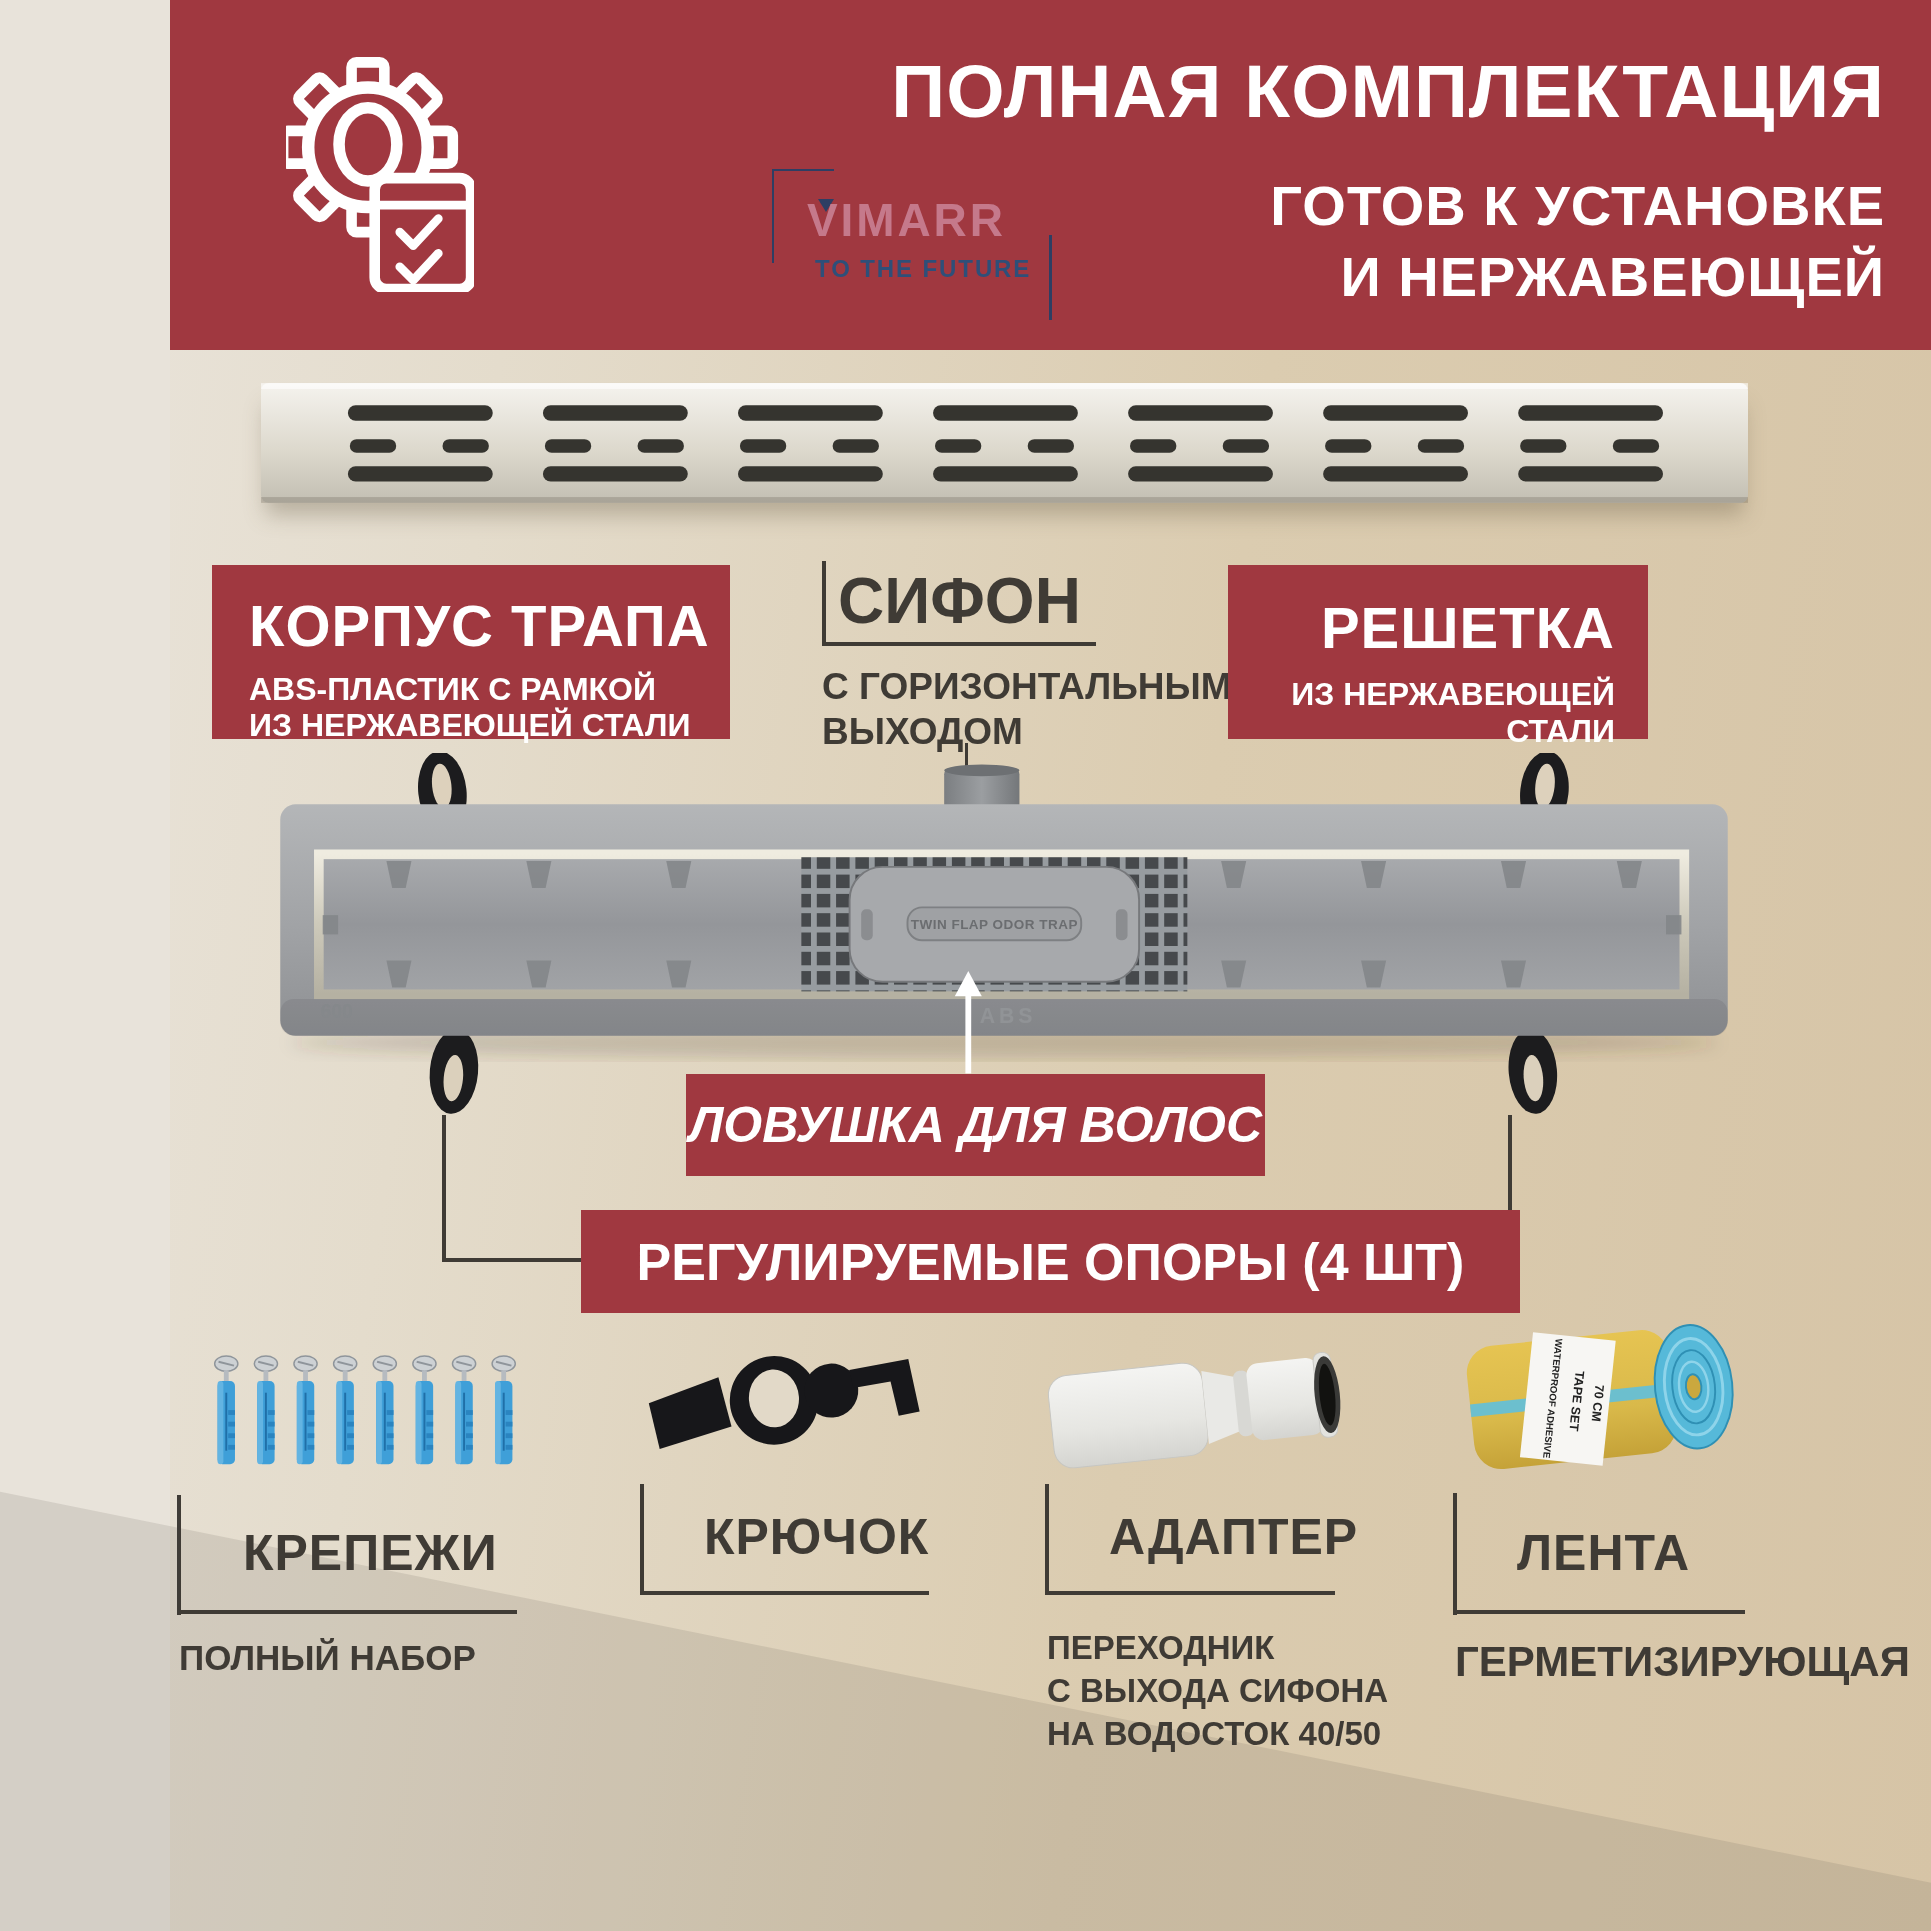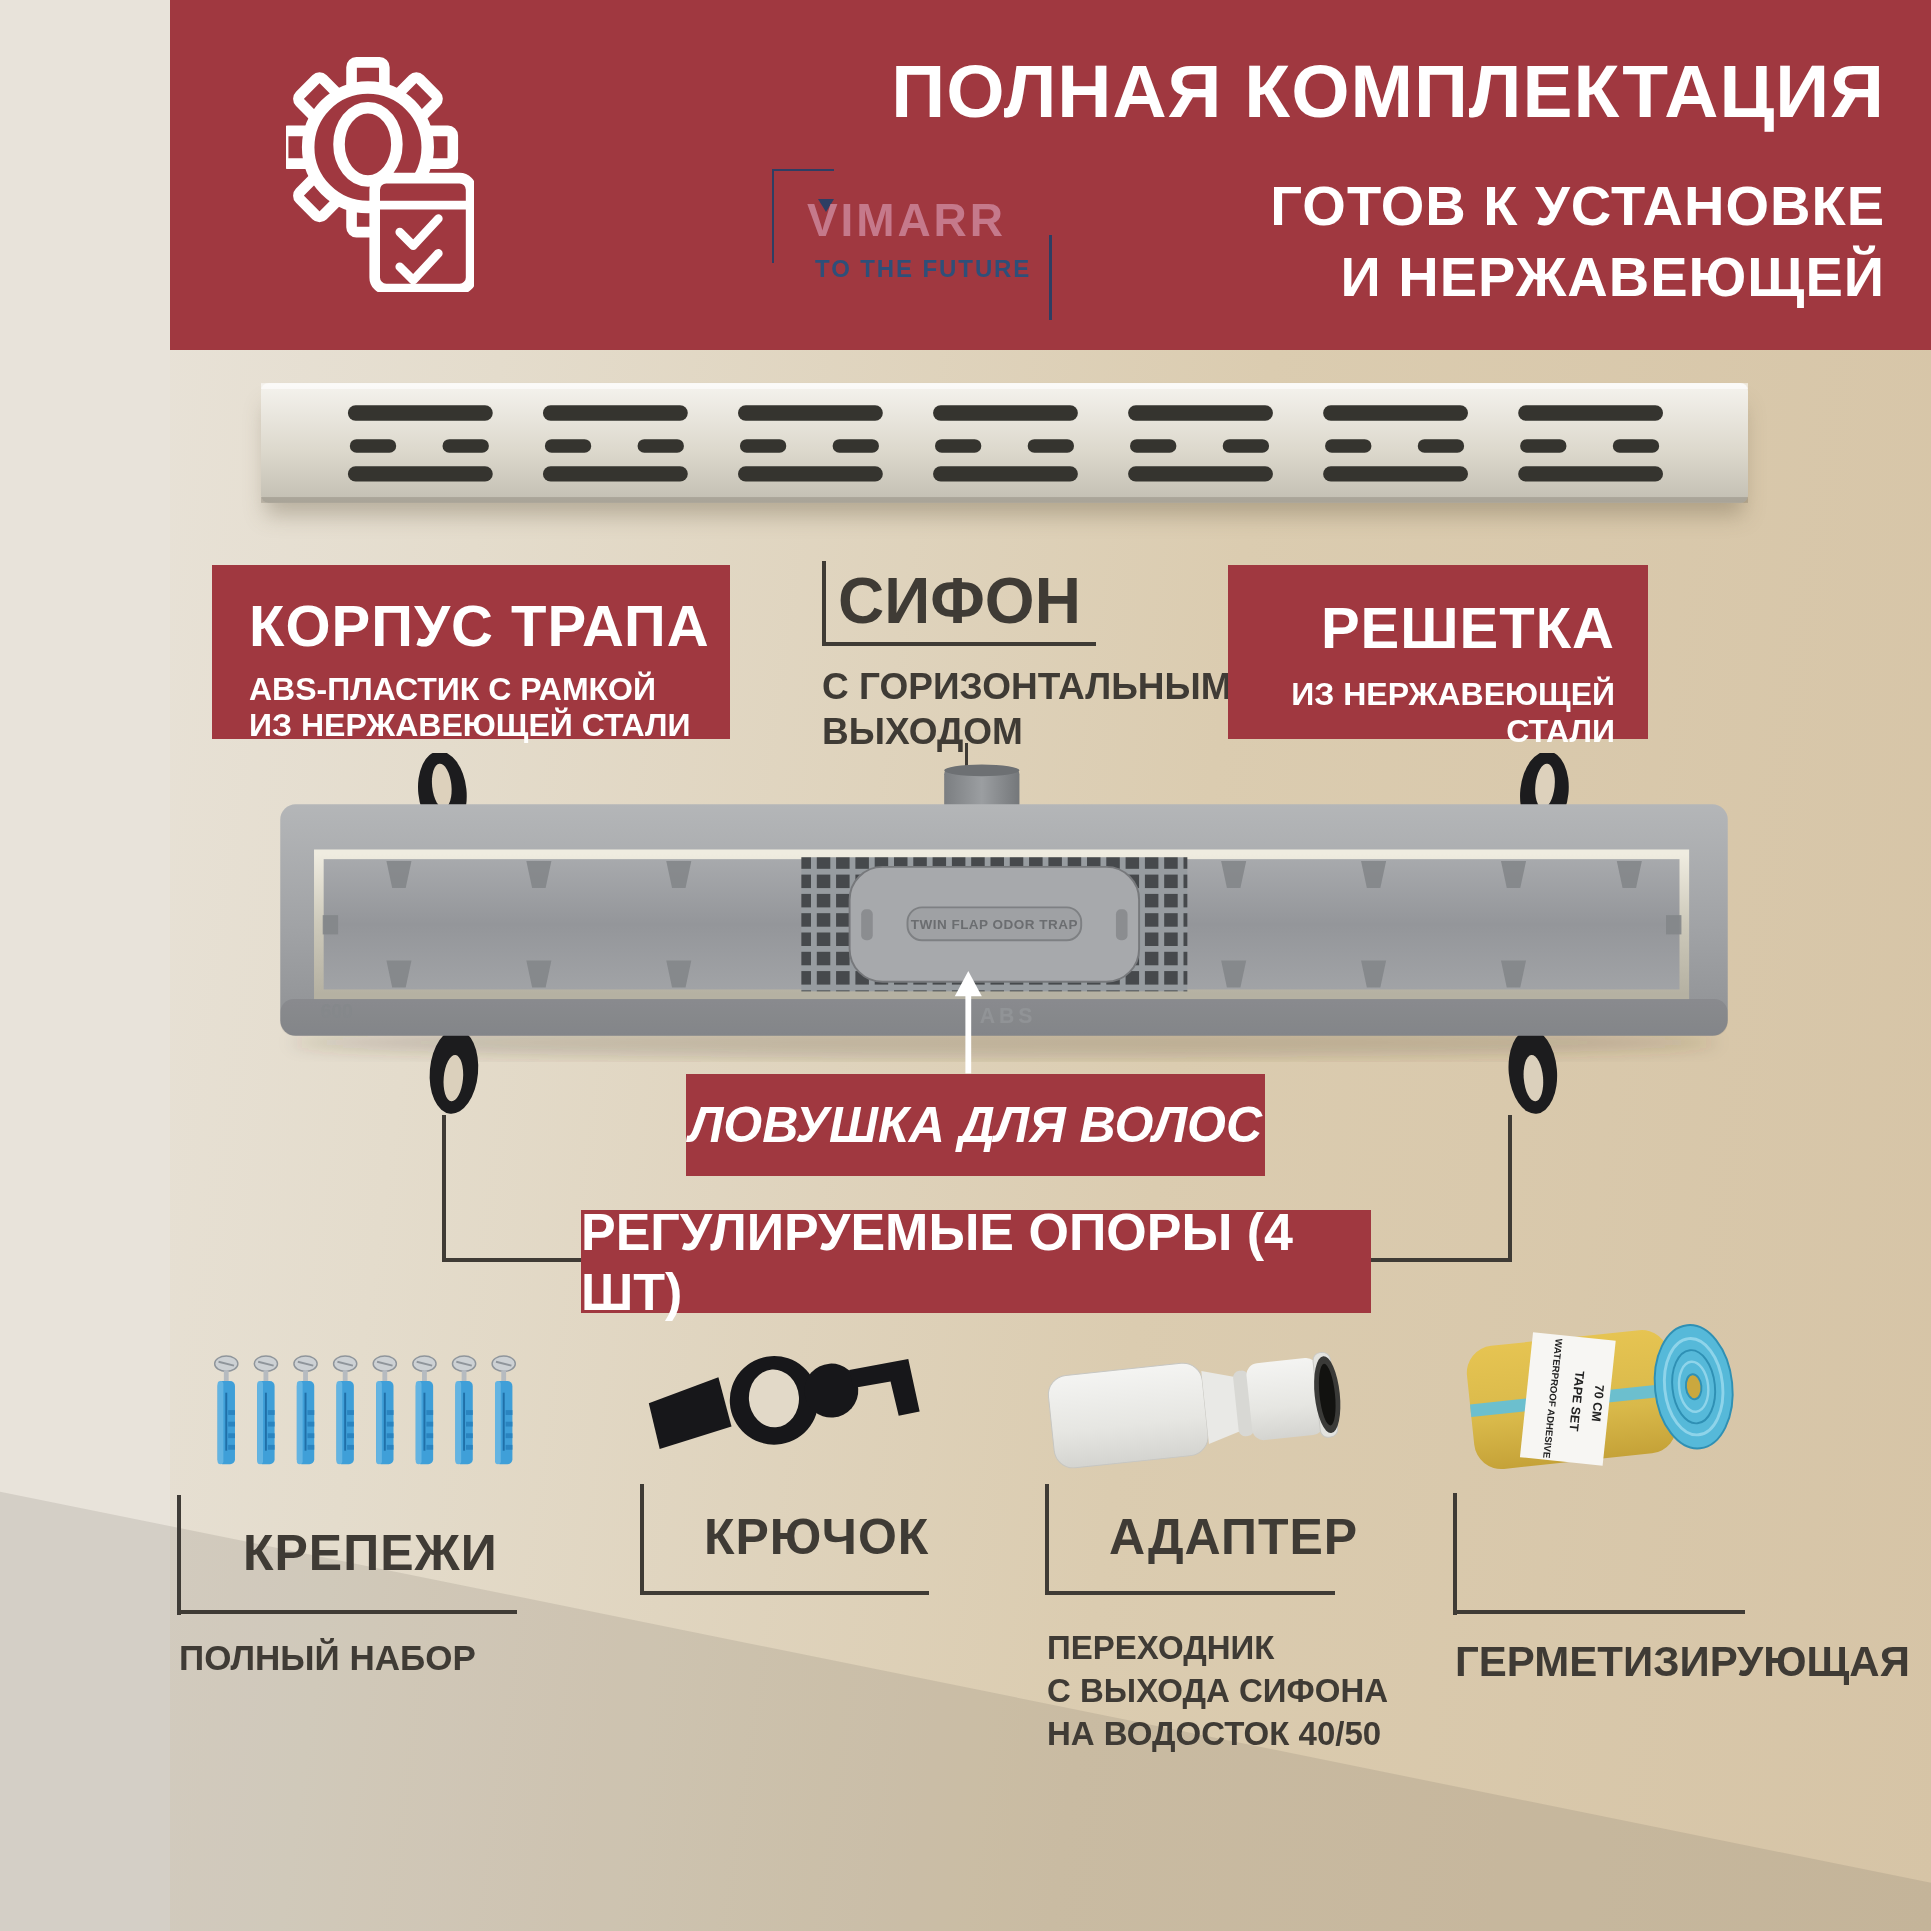--- a/index.html
+++ b/index.html
@@ -35,21 +35,21 @@
   .blk-grate{left:1228px;top:565px;width:420px;height:174px;text-align:right;
     padding:29px 33px 0 0;box-sizing:border-box;}
   .blk-grate .t{font-size:58px;letter-spacing:1px;}
   .blk-grate .s{font-size:32px;margin-top:15.4px;}
   .dk{color:#3f3b35;}
   .line{background:#3f3b35;}
   .siphon-title{left:838px;top:564px;font-size:64px;}
   .siphon-sub{left:822px;top:664px;font-size:37px;line-height:45px;}
   .hair-block{left:686px;top:1074px;width:579px;height:102px;display:flex;
     align-items:center;justify-content:center;font-size:50px;font-style:italic;}
-  .sup-block{left:581px;top:1210px;width:790px;height:103px;display:flex;
+  .sup-block{left:581px;top:1210px;width:939px;height:103px;display:flex;
     align-items:center;justify-content:center;font-size:52px;}
   .item-title{font-size:50px;color:#3f3b35;letter-spacing:1px;margin-left:43px;}
   .item-sub{color:#3f3b35;}
 </style>
 </head>
 <body>
 
 <div class="canvas">
 
   <div class="abs bg-left"></div>
@@ -333,16 +333,17 @@
       <ellipse cx="262" cy="104" rx="40" ry="64" fill="#56b9d9" stroke="#2f90b4" stroke-width="2"></ellipse>
       <ellipse cx="262" cy="104" rx="30" ry="50" fill="none" stroke="#8ed4ea" stroke-width="3"></ellipse>
       <ellipse cx="262" cy="104" rx="22" ry="38" fill="none" stroke="#2f90b4" stroke-width="2"></ellipse>
       <ellipse cx="262" cy="104" rx="15" ry="26" fill="none" stroke="#8ed4ea" stroke-width="2.5"></ellipse>
       <ellipse cx="262" cy="104" rx="8" ry="13" fill="#caa83e" stroke="#2f90b4" stroke-width="2"></ellipse>
     </g>
   </svg>
 
   <div class="abs line" style="left:1453px;top:1493px;width:3.9px;height:122px;"></div>
   <div class="abs line" style="left:1453px;top:1610px;width:292px;height:3.9px;"></div>
+  <div class="abs item-title" style="left:1474px;top:1524px;">ЛЕНТА</div>
   <div class="abs item-sub" style="left:1455px;top:1638px;font-size:42px;">ГЕРМЕТИЗИРУЮЩАЯ</div>
 
 </div>
 
 
 </body></html>

